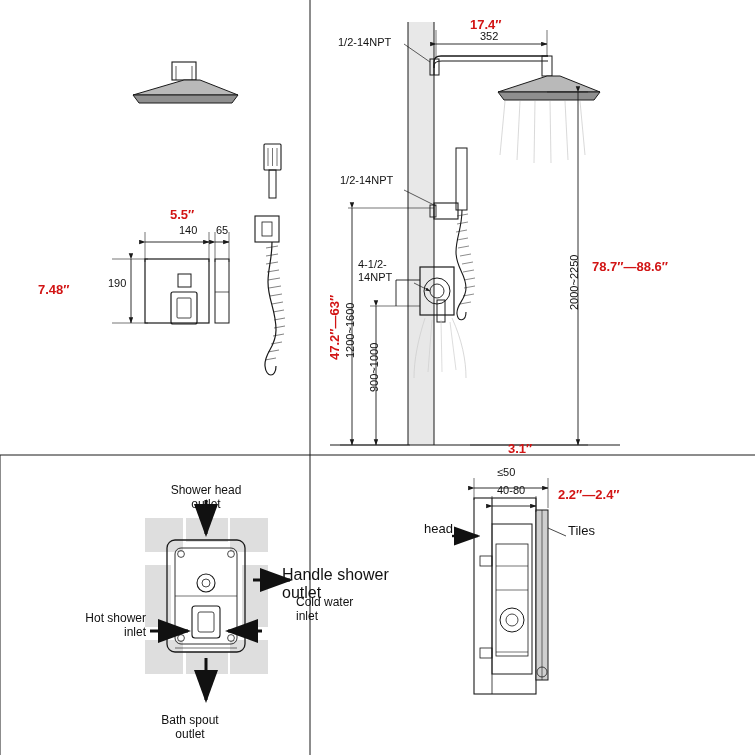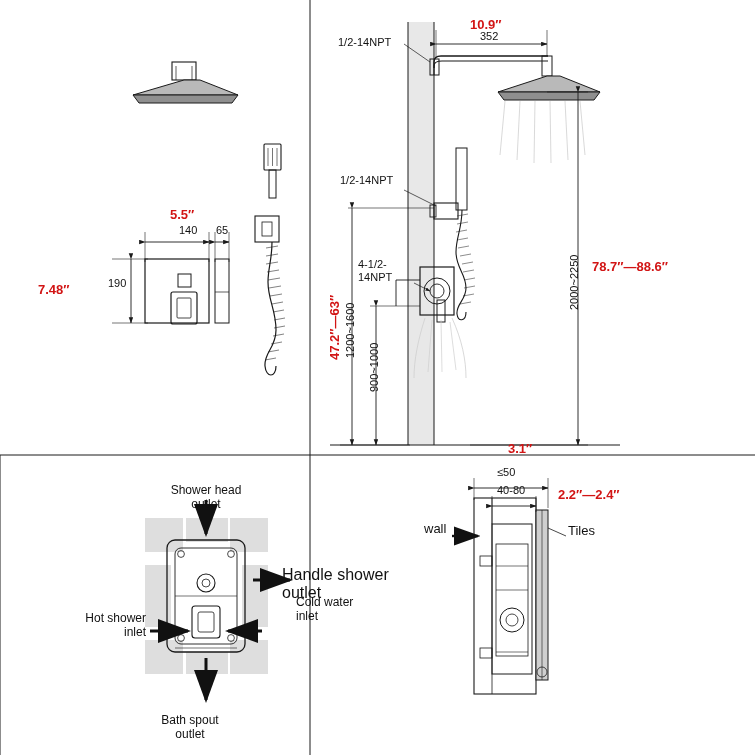--- a/index.html
+++ b/index.html
@@ -218,21 +218,21 @@
       <line x1="566" y1="536" x2="548" y2="528" stroke="#1a1a1a" stroke-width="0.8"></line>
     </g>
   </svg>
 
   <div class="lbl red" style="left:170px;top:208px;">5.5″</div>
   <div class="lbl" style="left:179px;top:224px;">140</div>
   <div class="lbl" style="left:216px;top:224px;">65</div>
   <div class="lbl red" style="left:38px;top:283px;">7.48″</div>
   <div class="lbl" style="left:108px;top:277px;">190</div>
 
-  <div class="lbl red" style="left:470px;top:18px;">10.9″</div>
+  <div class="lbl red" style="left:470px;top:18px;">17.4″</div>
   <div class="lbl" style="left:480px;top:30px;text-align:center;">352</div>
   <div class="lbl" style="left:338px;top:36px;">1/2-14NPT</div>
   <div class="lbl" style="left:340px;top:174px;">1/2-14NPT</div>
   <div class="lbl" style="left:358px;top:258px;white-space:pre;">4-1/2-
 14NPT</div>
 
   <div class="lbl red" style="left:592px;top:260px;">78.7″—88.6″</div>
   <div class="lbl vert" style="left:568px;top:310px;transform:rotate(-90deg);">2000~2250</div>
 
   <div class="lbl red vert" style="left:328px;top:360px;transform:rotate(-90deg);">47.2″—63″</div>
@@ -248,16 +248,16 @@
   <div class="lbl" style="left:62px;top:612px;white-space:pre-line;font-size:12px;text-align:right;width:84px;">Hot shower
 inlet</div>
   <div class="lbl" style="left:296px;top:596px;white-space:pre-line;font-size:12px;">Cold water
 inlet</div>
   <div class="lbl ctr" style="left:144px;top:714px;width:92px;white-space:pre-line;font-size:12px;">Bath spout
 outlet</div>
 
   <div class="lbl" style="left:497px;top:466px;">≤50</div>
   <div class="lbl" style="left:497px;top:484px;">40-80</div>
   <div class="lbl red" style="left:558px;top:488px;">2.2″—2.4″</div>
-  <div class="lbl" style="left:424px;top:522px;font-size:13px;">wall</div>
+  <div class="lbl" style="left:424px;top:522px;font-size:13px;">head</div>
   <div class="lbl" style="left:568px;top:524px;font-size:13px;">Tiles</div>
 
 </div>
 
 </body></html>

